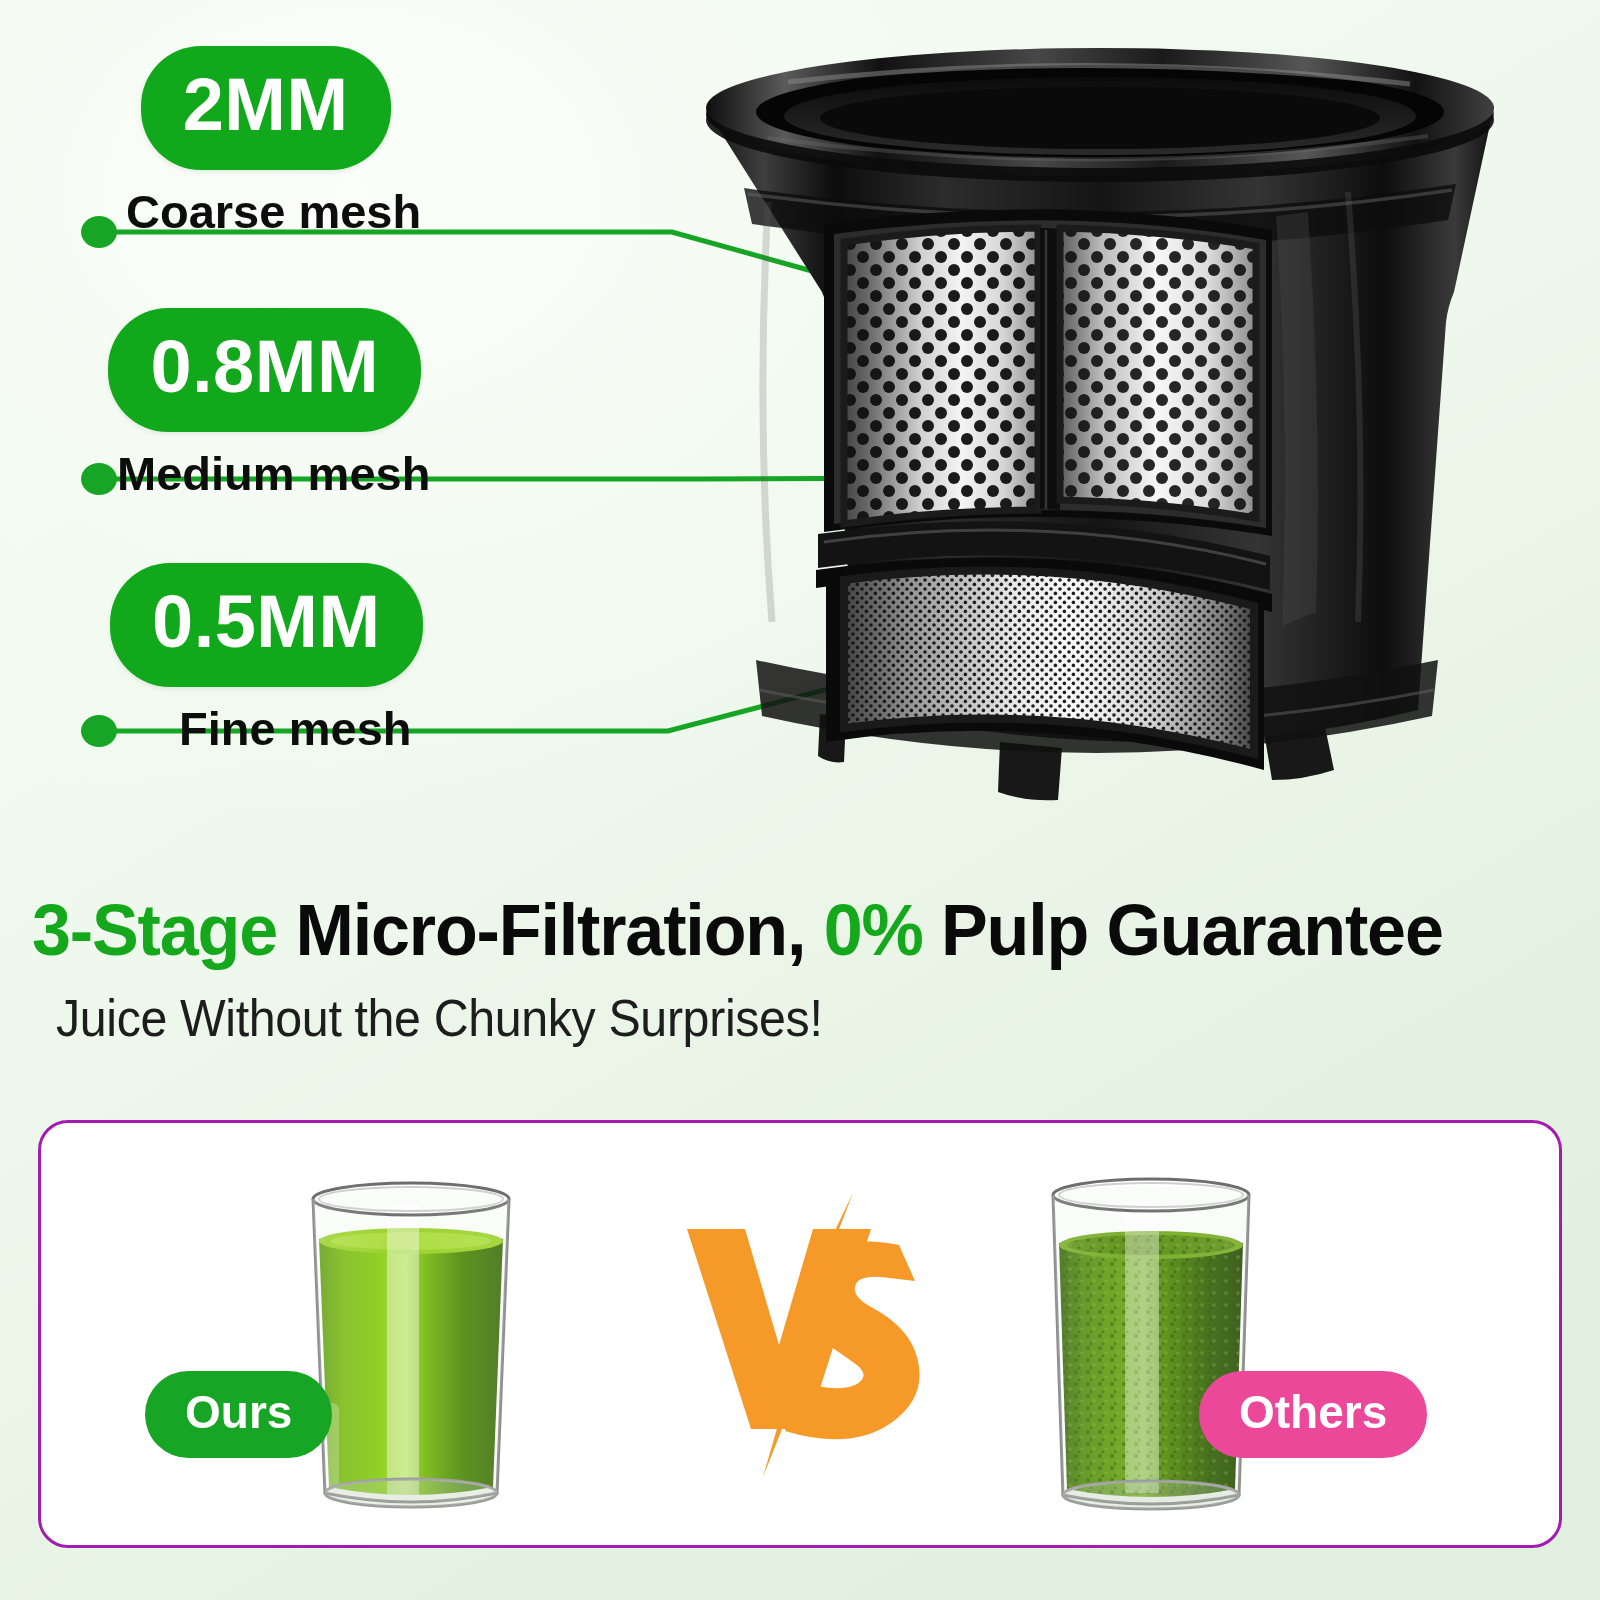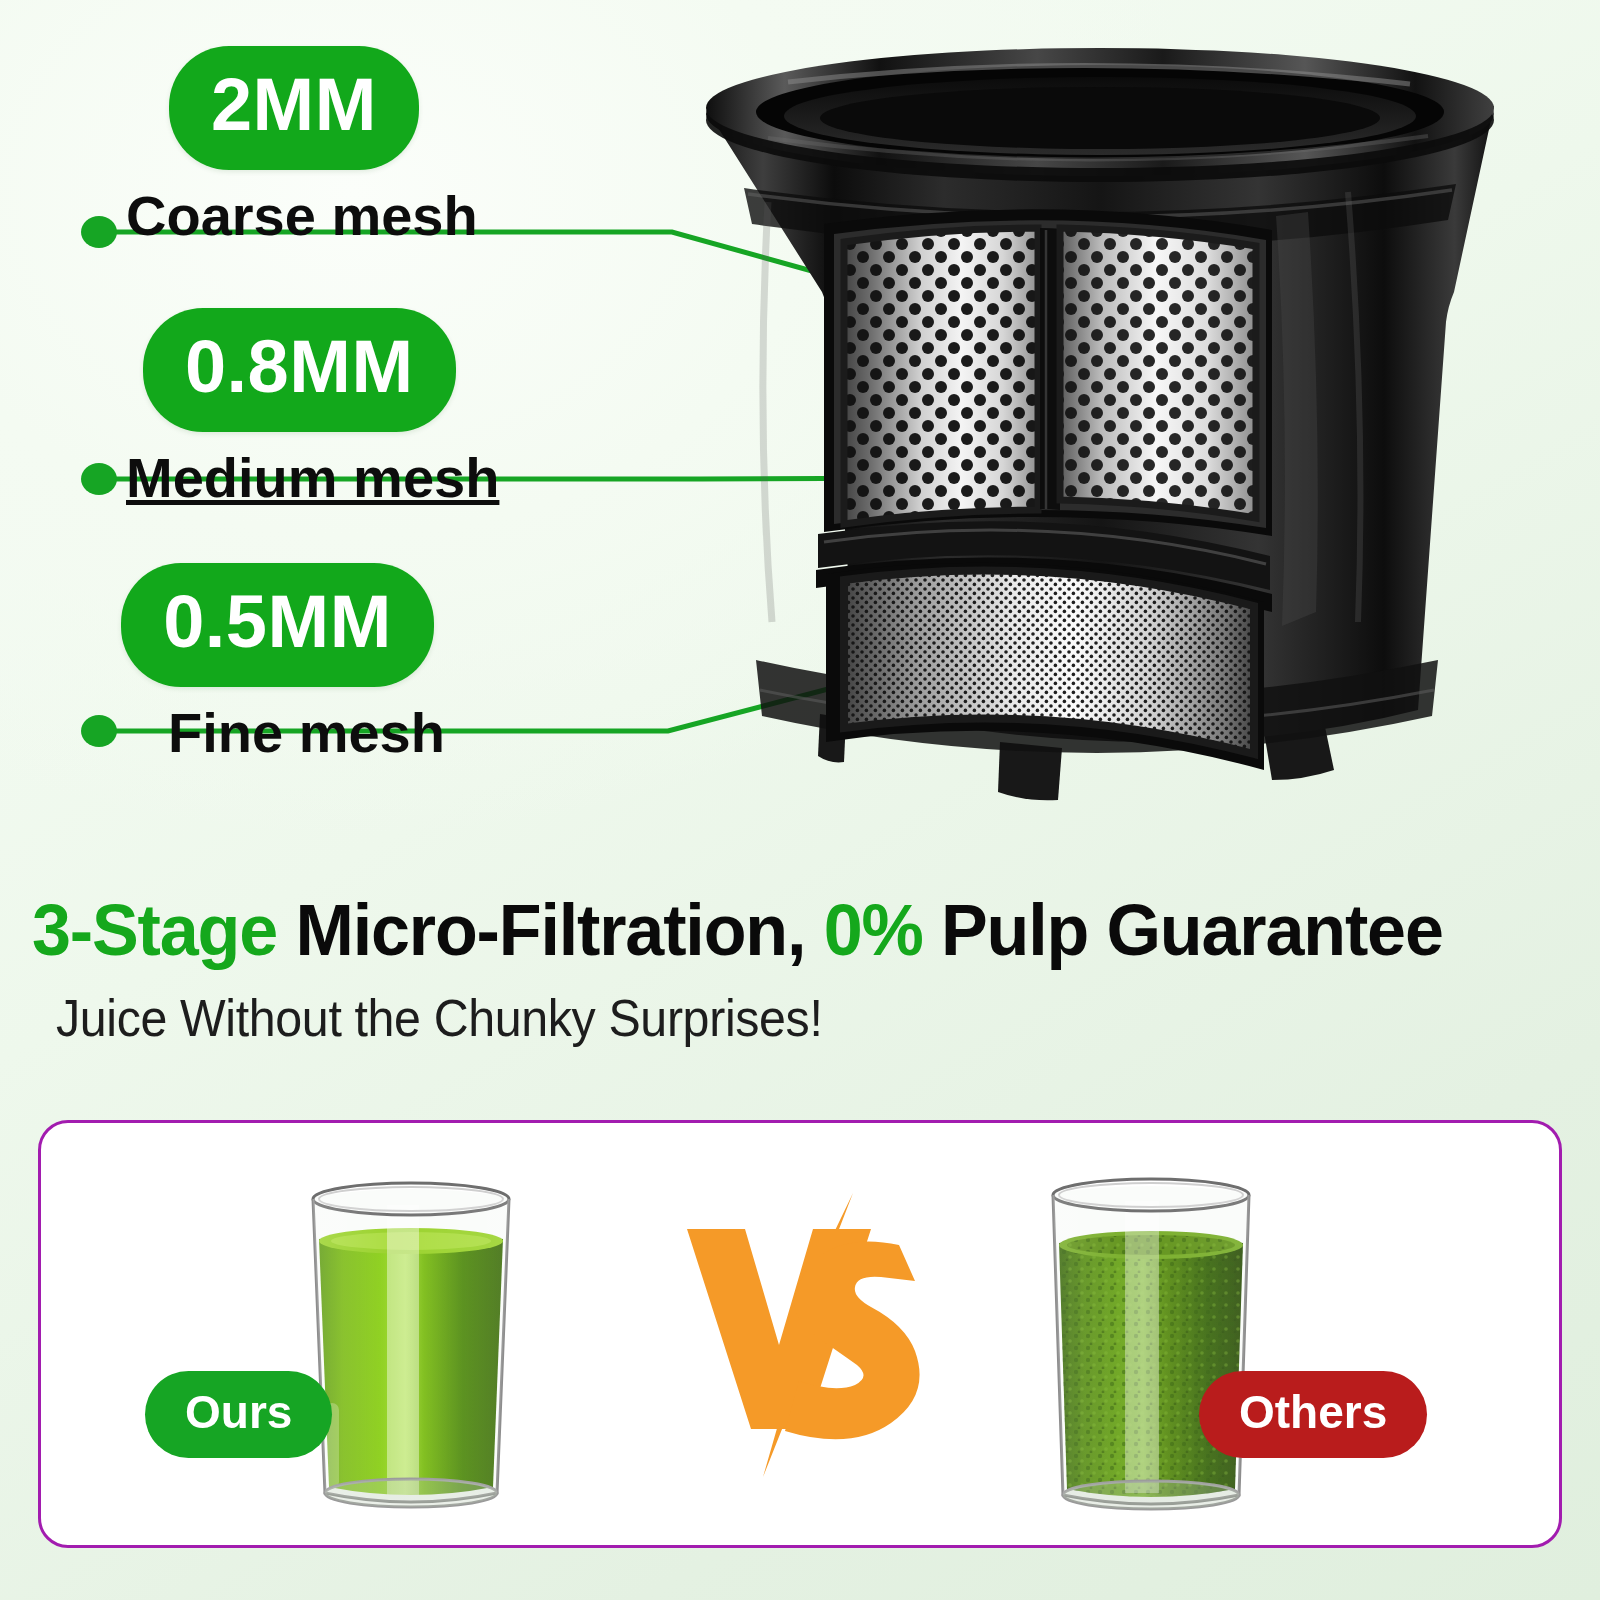--- a/index.html
+++ b/index.html
@@ -24,29 +24,29 @@
     color:#ffffff;
     border-radius:60px;
     font-weight:700;
     letter-spacing:.5px;
     line-height:1;
     box-shadow:0 2px 5px rgba(0,80,0,.10);
     white-space:nowrap;
   }
   .pill-big{font-size:74px;padding:22px 42px 28px;}
   .sub{
-    color:#0d0d0d;font-weight:700;font-size:56px;line-height:1;
+    color:#0d0d0d;font-weight:700;font-size:47px;line-height:1;
     margin-top:18px;white-space:nowrap;
   }
 
   .c1{left:110px;top:46px;}
   .c2{left:99px;top:308px;}
   .c3{left:110px;top:563px;}
   .c1 .sub{margin-left:16px;}
-  .c2 .sub{margin-left:27px;text-decoration:underline;}
+  .c2 .sub{margin-left:18px;}
   .c3 .sub{margin-left:58px;}
 
   
   .product{position:absolute;left:648px;top:42px;width:900px;height:760px;}
   .prod-svg{width:100%;height:100%;display:block;}
 
   
   .headline-wrap{position:absolute;left:0;top:893px;width:1600px;}
   .headline{
     font-size:73px;font-weight:700;color:#0a0a0a;line-height:1;
@@ -72,21 +72,21 @@
   .glass-ours{left:220px;}
   .glass-others{left:960px;}
   .glass-svg{width:100%;height:100%;display:block;}
 
   .tag{
     position:absolute;border-radius:44px;color:#fff;font-weight:700;
     font-size:46px;line-height:1;padding:18px 40px 23px;white-space:nowrap;
     z-index:5;
   }
   .tag-ours{background:#16a524;left:104px;top:248px;}
-  .tag-others{background:#b91c1c;left:1158px;top:248px;}
+  .tag-others{background:#ec4899;left:1158px;top:248px;}
 
   .vs{position:absolute;left:626px;top:62px;width:280px;height:300px;z-index:4;}
   .vs-svg{width:100%;height:100%;display:block;}
 </style>
 </head>
 <body>
 
 <div class="stage">
 
   <svg class="lines" viewBox="0 0 1600 900">

